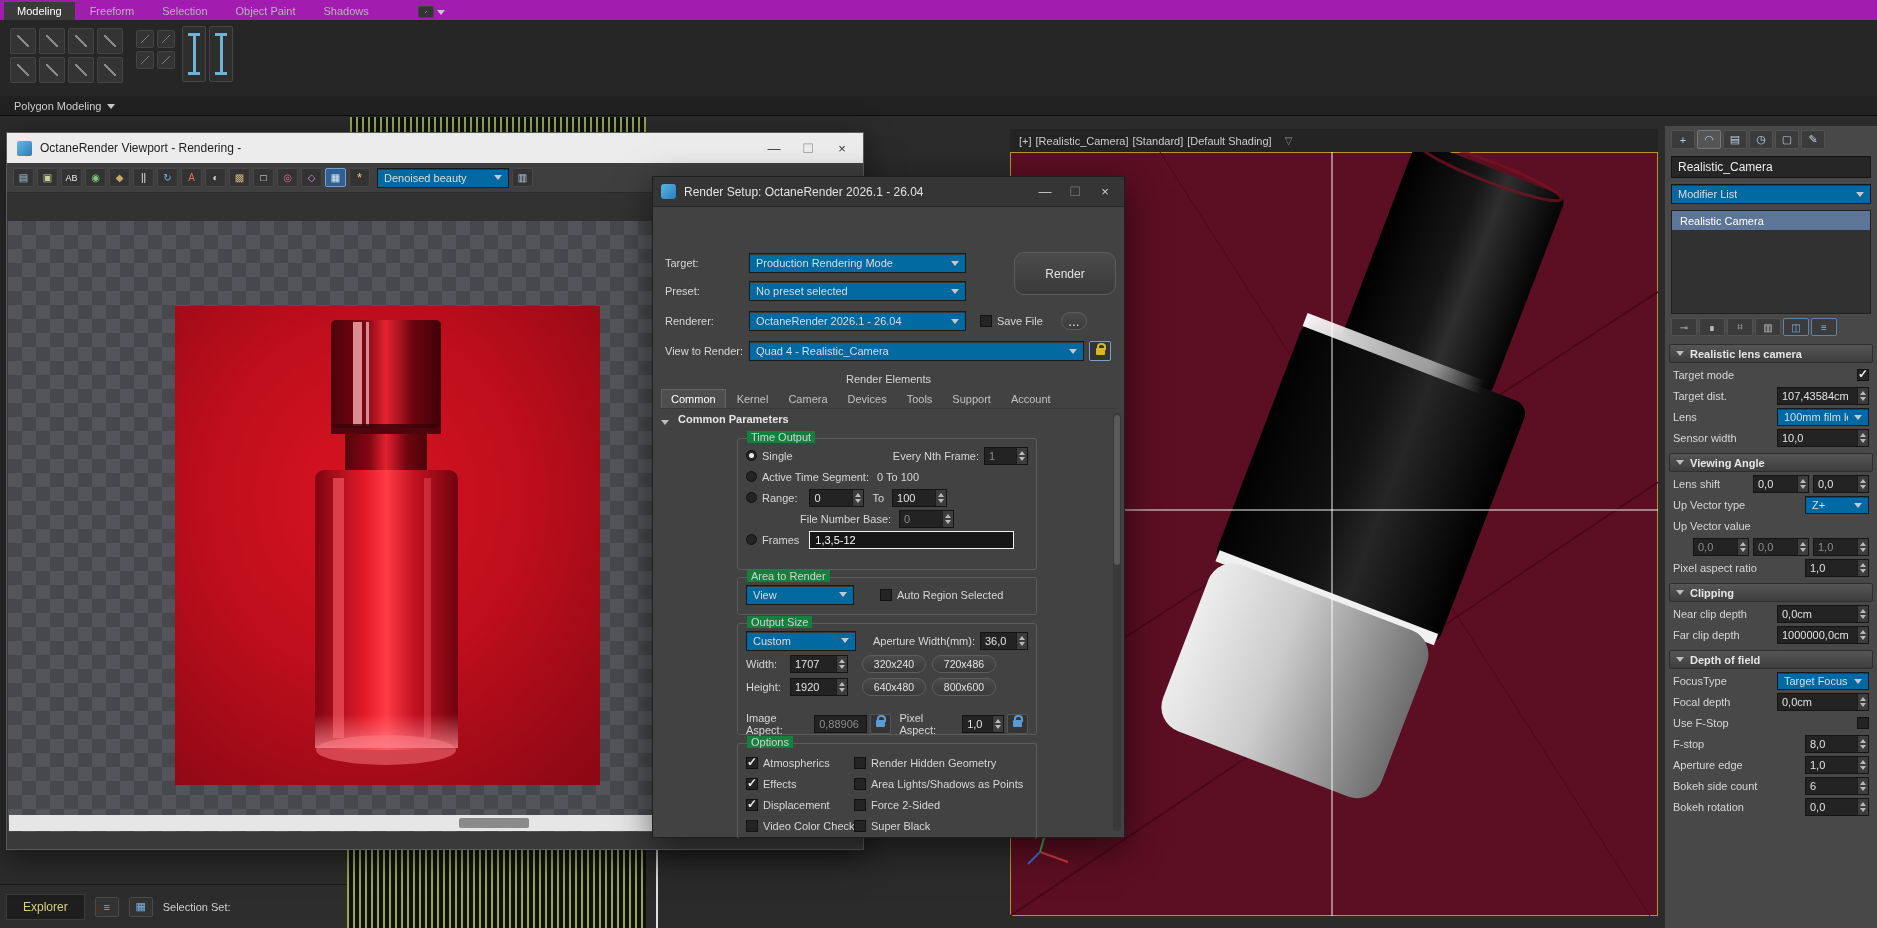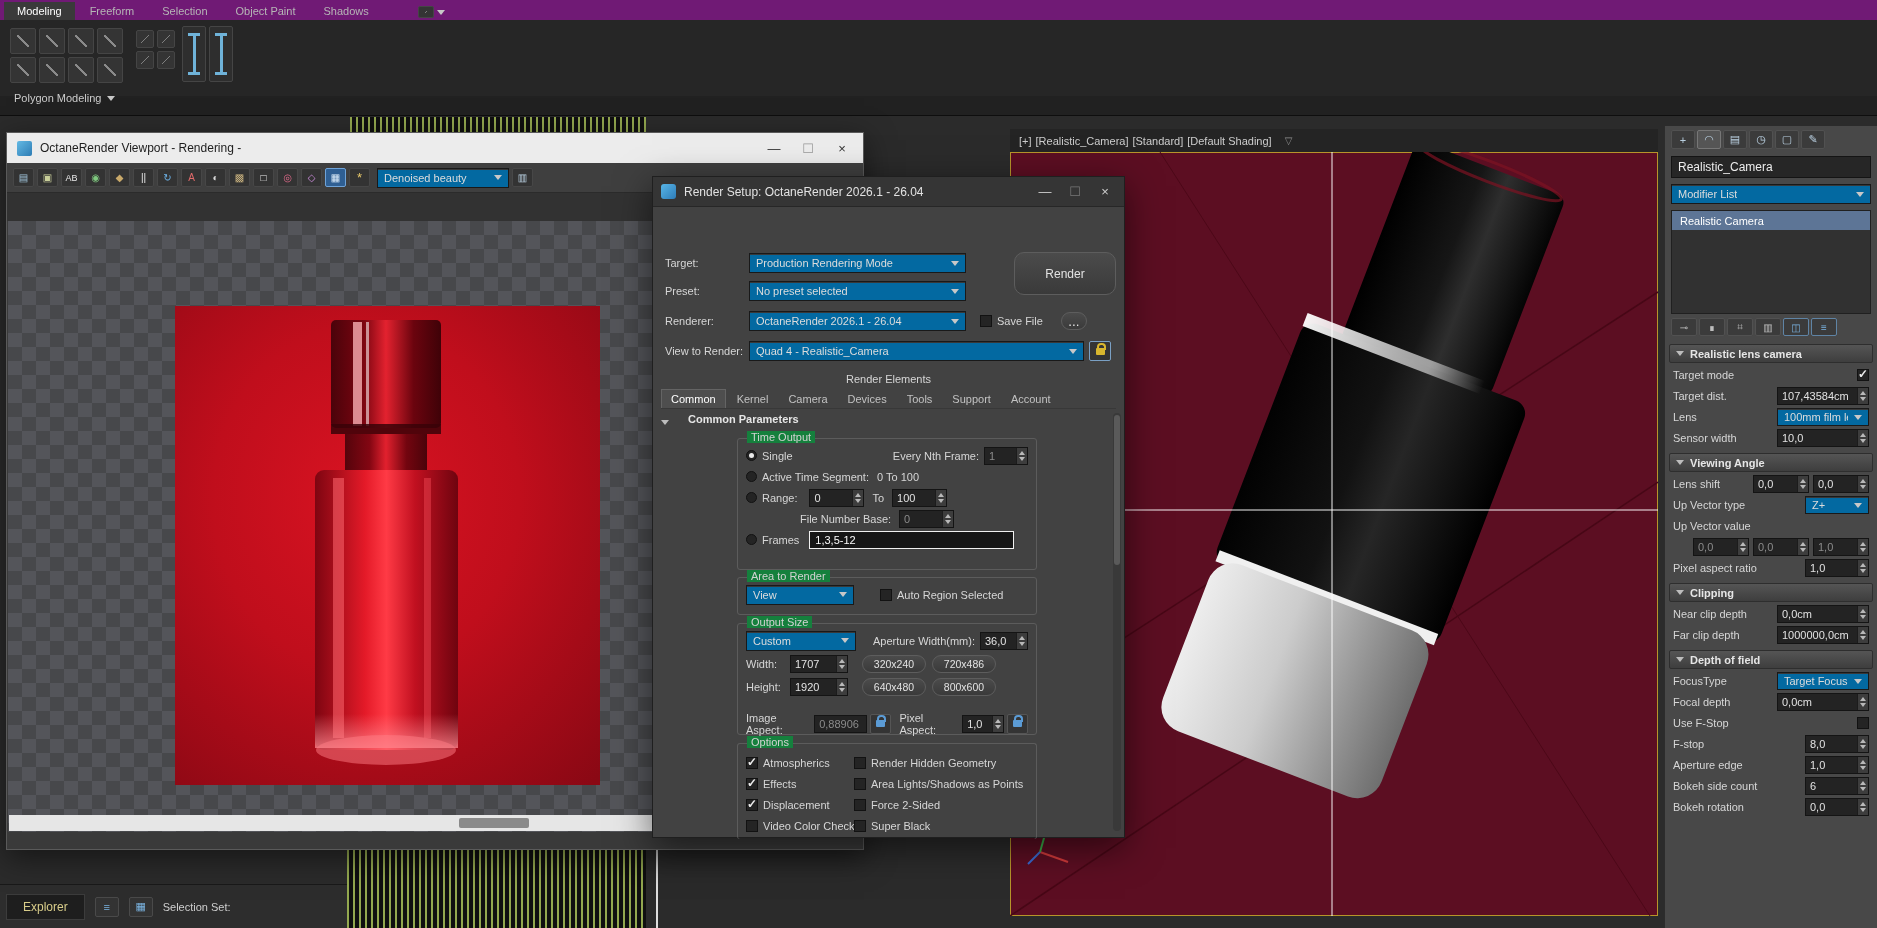--- a/index.html
+++ b/index.html
@@ -26,35 +26,35 @@
   .grp .lg{position:absolute;top:-8px;left:9px;background:#15803d;padding:0 4px;color:#d2d2d2;}
   .lockbtn{width:22px;height:20px;display:inline-flex;align-items:center;justify-content:center;background:#343434;border:1px solid #555;border-radius:2px;}
   .lockshape{width:9px;height:7px;border-radius:1px;position:relative;}
   .lockshape::before{content:"";position:absolute;top:-5px;left:1px;width:5px;height:5px;border:2px solid;border-bottom:none;border-radius:4px 4px 0 0;border-color:inherit;}
   .gold{background:#d8b62e;color:#d8b62e;border-color:#d8b62e;}
   .blue{background:#5b9bd5;color:#5b9bd5;border-color:#5b9bd5;}
   .tri{width:0;height:0;border-left:4px solid transparent;border-right:4px solid transparent;border-top:5px solid #bdbdbd;flex:none;}
 
   
   .ribbon{position:absolute;left:0;top:0;width:1877px;height:116px;background:#212121;border-bottom:1px solid #0e0e0e;z-index:5;}
-  .rtabs{display:flex;align-items:flex-end;height:20px;background:#701a75;padding-left:4px;gap:2px;}
+  .rtabs{display:flex;align-items:flex-end;height:20px;background:#a21caf;padding-left:4px;gap:2px;}
   .rtab{padding:3px 13px;color:#b6b6b6;cursor:default;}
   .rtab.active{background:#3a3a3a;color:#fff;}
   .rcfg{display:flex;align-items:center;gap:3px;margin-left:28px;color:#9a9a9a;padding:2px 6px;}
   .rbody{position:absolute;left:0;top:20px;width:1877px;height:76px;background:#262626;}
   .rcluster{position:absolute;display:grid;grid-template-columns:repeat(4,26px);grid-auto-rows:26px;gap:3px;left:10px;top:8px;}
   .rico{background:#343434;border:1px solid #454545;border-radius:2px;position:relative;}
   .rico::before{content:"";position:absolute;inset:6px;background:linear-gradient(45deg,transparent 44%,#8a8a8a 44% 56%,transparent 56%);}
   .rcluster2{position:absolute;left:136px;top:10px;display:grid;grid-template-columns:repeat(2,18px);grid-auto-rows:18px;gap:3px;}
   .rsm{background:#343434;border:1px solid #454545;border-radius:2px;position:relative;}
   .rsm::before{content:"";position:absolute;inset:4px;background:linear-gradient(135deg,transparent 44%,#7f7f7f 44% 56%,transparent 56%);}
   .rtallwrap{position:absolute;left:182px;top:6px;display:flex;gap:3px;}
   .rtall{width:24px;height:56px;background:#2e2e2e;border:1px solid #454545;border-radius:2px;display:flex;align-items:center;justify-content:center;}
   .rtall::before{content:"";width:12px;height:36px;border-top:3px solid #6fb3d9;border-bottom:3px solid #6fb3d9;background:linear-gradient(#6fb3d9,#6fb3d9) center/3px 100% no-repeat;}
-  .rsection{position:absolute;left:14px;top:68px;height:20px;display:flex;align-items:center;gap:6px;color:#cdcdcd;}
+  .rsection{position:absolute;left:14px;top:76px;height:20px;display:flex;align-items:center;gap:6px;color:#cdcdcd;}
 
   
   .ticks{background:#101010 repeating-linear-gradient(90deg,#93a84f 0 2px,transparent 2px 6px);}
   .ticks-top{position:absolute;left:350px;top:117px;width:296px;height:15px;z-index:2;}
   .ticks-bottom{position:absolute;left:347px;top:838px;width:299px;height:90px;z-index:2;}
   .tl-line{position:absolute;left:656px;top:838px;width:2px;height:90px;background:#dedede;z-index:2;}
 
   
   .owin{position:absolute;left:6px;top:132px;width:858px;height:718px;background:#3a3a3a;border:1px solid #5a5a5a;z-index:20;box-shadow:0 8px 28px rgba(0,0,0,.5);}
   .owin-title{height:30px;background:#ececec;color:#1d1d1d;display:flex;align-items:center;gap:8px;padding:0 4px 0 10px;font-size:12px;}
@@ -74,21 +74,21 @@
   .dlg-title{height:30px;background:#353535;border-bottom:1px solid #272727;display:flex;align-items:center;gap:8px;padding:0 4px 0 8px;color:#e2e2e2;font-size:12px;}
   .dlg-ico{width:15px;height:15px;border-radius:3px;background:linear-gradient(135deg,#58b6e8,#2e7cb8);flex:none;}
   .dwinbtn{width:30px;height:22px;display:flex;align-items:center;justify-content:center;color:#cfcfcf;font-size:13px;}
   .drow{position:absolute;left:12px;display:flex;align-items:center;height:22px;}
   .fl{width:84px;color:#d6d6d6;}
   .render-btn{position:absolute;left:361px;top:75px;width:102px;height:43px;font-size:12px;}
   .rel-tab{position:absolute;left:0;top:196px;width:100%;text-align:center;color:#d6d6d6;}
   .dtabs{position:absolute;left:8px;top:212px;right:8px;height:20px;display:flex;align-items:center;gap:2px;border-bottom:1px solid #383838;}
   .dtab{padding:3px 9px;color:#c2c2c2;}
   .dtab.active{background:#4e4e4e;border:1px solid #646464;border-bottom:none;color:#fff;}
-  .droll{position:absolute;left:8px;top:236px;display:flex;align-items:flex-end;gap:19px;font-weight:bold;color:#e6e6e6;}
+  .droll{position:absolute;left:8px;top:236px;display:flex;align-items:flex-end;gap:9px;font-weight:bold;color:#e6e6e6;}
   .dscroll{position:absolute;right:3px;top:236px;width:8px;height:418px;background:#393939;border-radius:4px;}
   .dscroll .h{position:absolute;left:1px;top:2px;width:6px;height:150px;background:#5a5a5a;border-radius:3px;}
   .g-row{display:flex;align-items:center;height:21px;padding:0 8px;}
   .resbtn{width:64px;height:18px;font-size:10.5px;}
   .frames-input{height:18px;background:#161616;border:1px solid #f0f0f0;color:#fafafa;font-size:11px;padding:0 5px;width:205px;outline:none;}
 
   
   .vp-head{position:absolute;left:1010px;top:129px;width:648px;height:23px;background:#242424;display:flex;align-items:center;gap:2px;padding:0 8px;color:#cdcdcd;z-index:4;}
   .vp-seg{padding:0 1px;}
   .vp-funnel{margin-left:10px;color:#8f8f8f;font-size:10px;}

